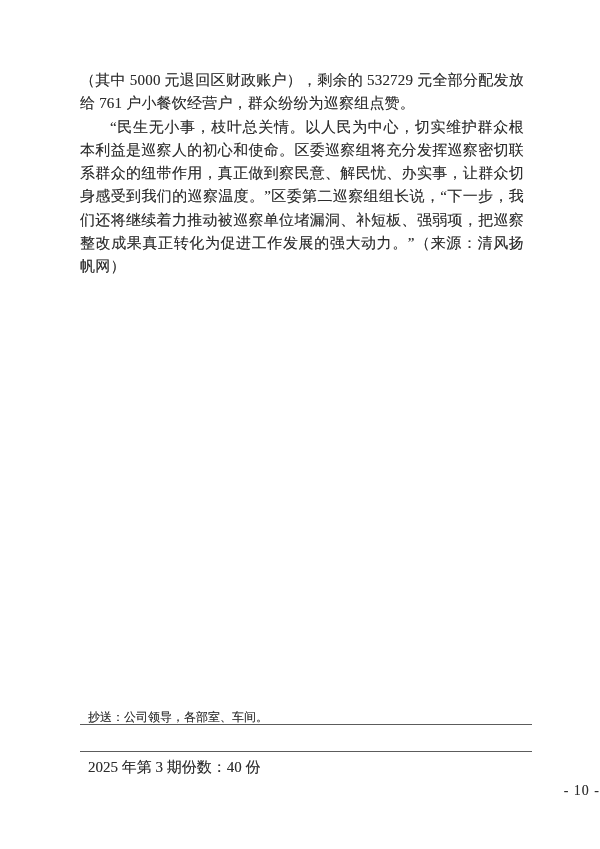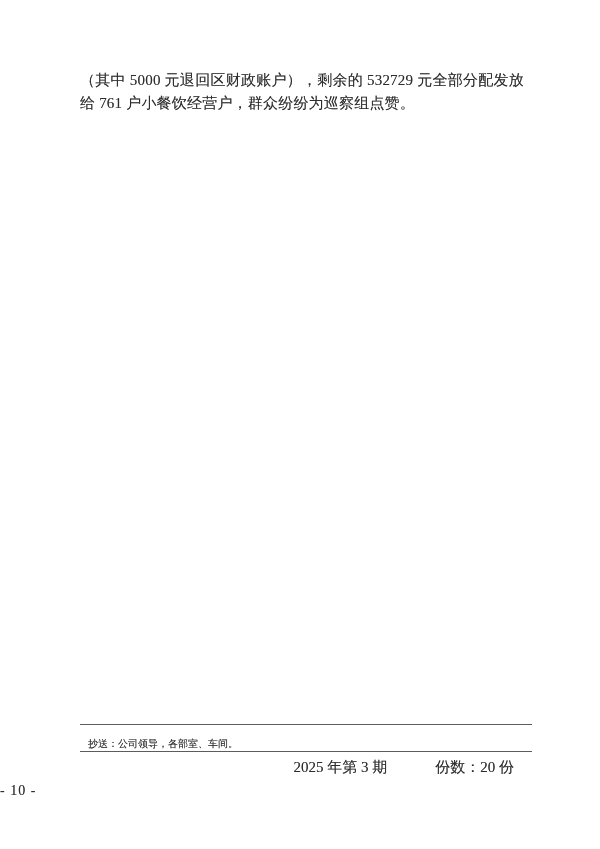--- a/index.html
+++ b/index.html
@@ -47,68 +47,68 @@
     left: 80px;
     width: 452px;
     height: 1.4px;
     background: #5c5c5c;
   }
   .rule-top { top: 724px; }
   .rule-bottom { top: 751px; }
   .cc-line {
     position: absolute;
     left: 88px;
-    top: 734px;
+    top: 707px;
     width: 440px;
-    font-size: 10px;
+    font-size: 12px;
     line-height: 20px;
     text-shadow: 0 0 0.4px rgba(45,45,45,0.45);
   }
   .issue-row {
     position: absolute;
     left: 80px;
     top: 757px;
     width: 452px;
     box-sizing: border-box;
     padding: 0 18px 0 8px;
     display: flex;
-    justify-content: flex-end;
+    justify-content: flex-start;
     font-size: 15px;
     line-height: 20px;
     text-shadow: 0 0 0.4px rgba(45,45,45,0.45);
-    gap: 48px;
   }
   .page-number {
     position: absolute;
     left: 0;
     top: 783px;
     width: 600px;
-    text-align: left;
+    text-align: right;
     font-size: 14px;
     letter-spacing: 1px;
     text-shadow: 0 0 0.4px rgba(45,45,45,0.45);
   }
 </style>
 </head>
 <body>
 
 <div class="doc-page">
 
   <main class="body-text">
     <p class="para no-indent">（其中 5000 元退回区财政账户），剩余的 532729 元全部分配发放给 761 户小餐饮经营户，群众纷纷为巡察组点赞。</p>
+    <p class="para">“民生无小事，枝叶总关情。以人民为中心，切实维护群众根本利益是巡察人的初心和使命。区委巡察组将充分发挥巡察密切联系群众的纽带作用，真正做到察民意、解民忧、办实事，让群众切身感受到我们的巡察温度。”区委第二巡察组组长说，“下一步，我们还将继续着力推动被巡察单位堵漏洞、补短板、强弱项，把巡察整改成果真正转化为促进工作发展的强大动力。”（来源：清风扬帆网）</p>
   </main>
 
   <footer>
     <div class="footer-rule rule-top"></div>
 
     <div class="cc-line">抄送：公司领导，各部室、车间。</div>
 
     <div class="footer-rule rule-bottom"></div>
 
     <div class="issue-row">
       <span>2025 年第 3 期</span>
-      <span>份数：20 份</span>
+      <span>份数：40 份</span>
     </div>
 
     <div class="page-number">- 10 -</div>
   </footer>
 
 </div>
 
 </body></html>

